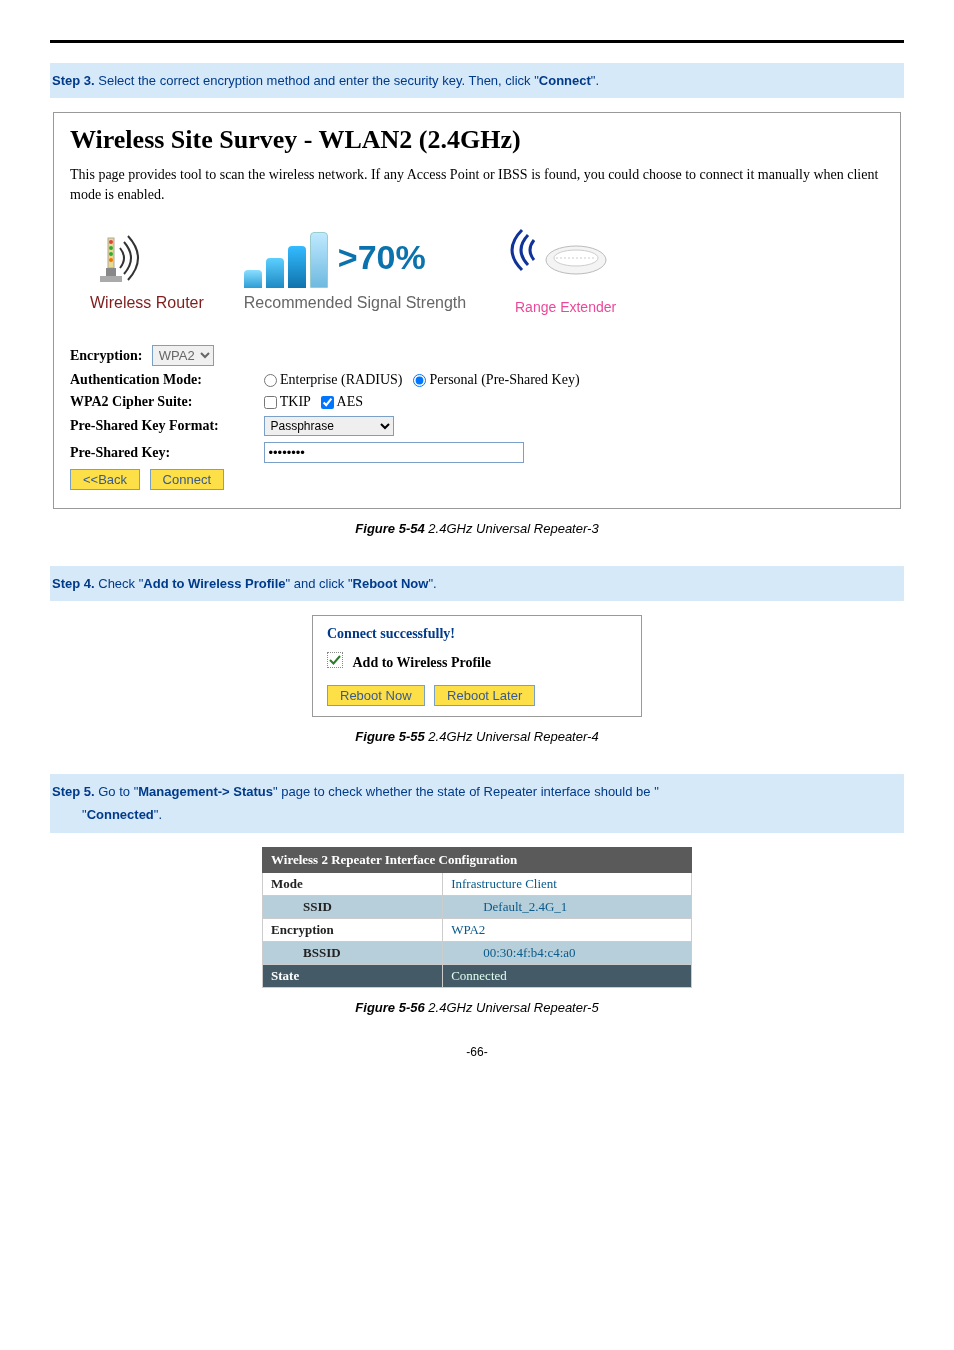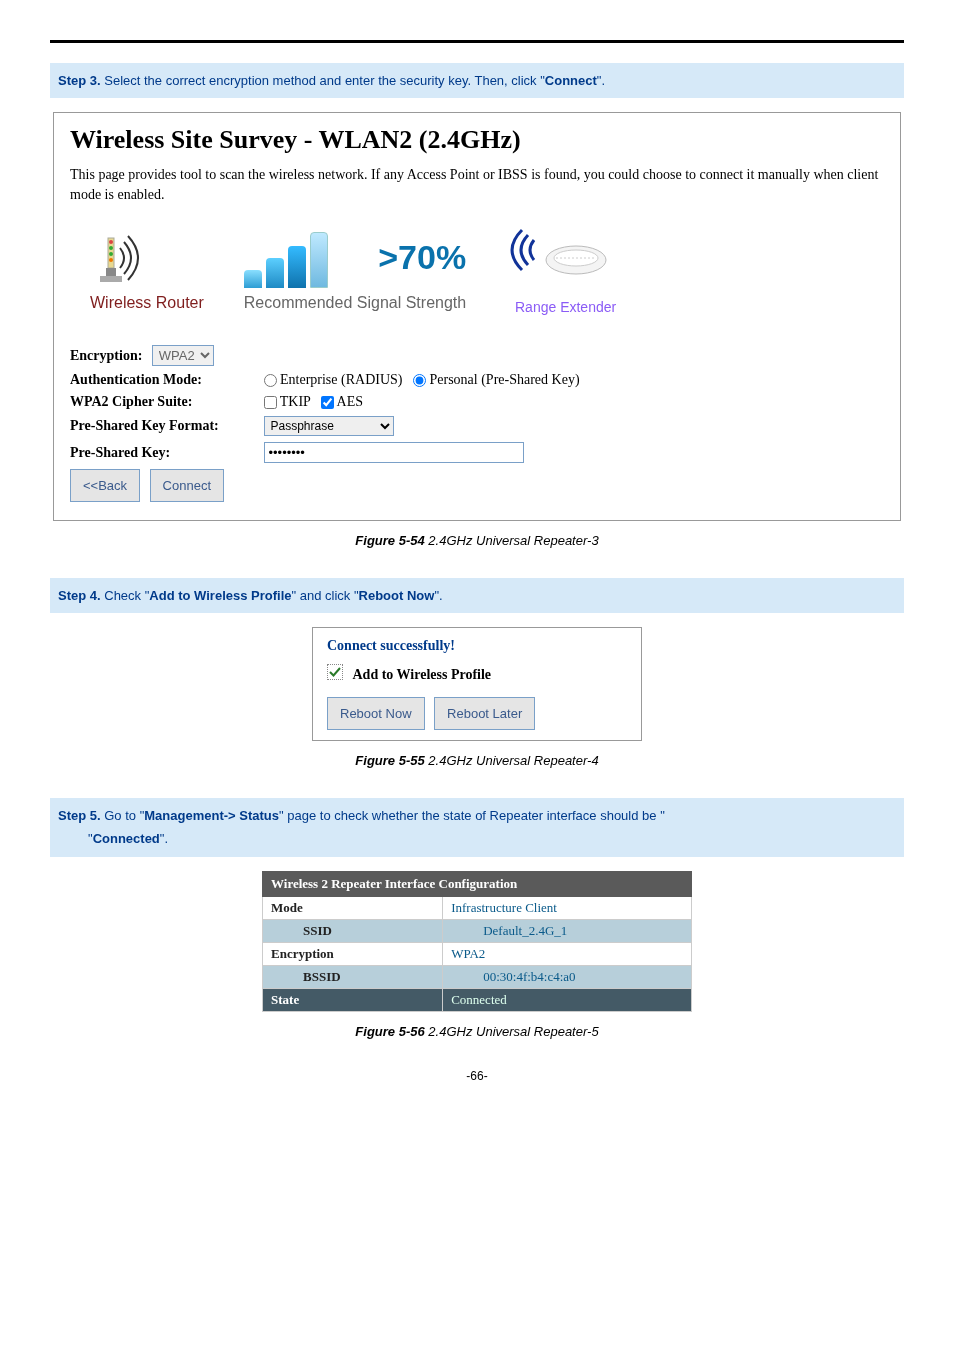--- a/index.html
+++ b/index.html
@@ -1,62 +1,62 @@
 <!DOCTYPE html>
 <html><head>
 <meta charset="utf-8">
 <style>
   * { box-sizing: border-box; margin: 0; padding: 0; }
   body { font-family: Arial, sans-serif; font-size: 13px; background: #fff; width: 954px; margin: 0 auto; color: #000; }
   .page { padding: 40px 50px; }
   .top-rule { border-top: 3px solid #000; margin-bottom: 20px; }
 
-  .step-box { background: #d6e9f8; padding: 6px 8px; margin: 14px 0; line-height: 1.8; }
+  .step-box { background: #d6e9f8; padding: 6px 2px; margin: 14px 0; line-height: 1.8; }
   .step-box .step-label { color: #003a8a; font-weight: bold; }
   .step-box .inline { color: #003a8a; }
   .step-box b { color: #003a8a; font-weight: bold; }
   .step-box .indent { margin-left: 30px; }
 
   .figure-caption { text-align: center; margin: 12px 0 30px; font-style: italic; }
   .figure-caption .fig-label { font-weight: bold; }
 
   .panel { border: 1px solid #999; margin: 10px 3px; padding: 12px 16px; font-family: "Times New Roman", serif; }
   .panel h2 { font-size: 26px; font-weight: bold; margin-bottom: 10px; font-family: "Times New Roman", serif; }
   .panel-desc { font-size: 14px; margin-bottom: 14px; line-height: 1.4; }
 
   .diagram { display: flex; align-items: center; gap: 40px; margin: 20px 0 30px; padding-left: 20px; }
   .router { text-align: center; color: #7f1d1d; font-family: Arial; font-size: 16px; }
   .router-icon { width: 60px; height: 60px; position: relative; margin-bottom: 6px; }
   .router-icon svg { width: 60px; height: 60px; }
 
   .signal-block { text-align: left; }
-  .signal-row { display: flex; align-items: center; gap: 10px; justify-content: space-between; }
+  .signal-row { display: flex; align-items: center; gap: 10px; }
   .bars { display: inline-flex; align-items: flex-end; gap: 4px; height: 60px; }
   .bar { width: 18px; border-radius: 4px 4px 0 0; }
   .bar.b1 { height: 18px; background: linear-gradient(180deg,#8adfff,#2d9dd4); }
   .bar.b2 { height: 30px; background: linear-gradient(180deg,#5ccfff,#1e8ac4); }
   .bar.b3 { height: 42px; background: linear-gradient(180deg,#34bbff,#0f72ac); }
   .bar.b4 { height: 56px; background: linear-gradient(180deg,#bfe9ff,#6fb9e0); border:1px solid #9cc; }
   .pct { font-size: 34px; color: #0a72ac; font-weight: bold; font-family: Arial; }
   .rec { color: #666; font-size: 16px; font-family: Arial; margin-top: 6px; }
 
   .extender { text-align: center; }
   .extender-icon { width: 110px; height: 70px; position: relative; }
   .extender-icon svg { width: 110px; height: 70px; }
-  .extender-label { color: #8b5cf6; font-family: Arial; font-size: 14px; margin-top: 4px; text-align: right; }
+  .extender-label { color: #ec4899; font-family: Arial; font-size: 14px; margin-top: 4px; text-align: right; }
 
   .form-row { margin: 6px 0; font-size: 14px; }
   .form-row .lbl { display: inline-block; width: 190px; font-weight: bold; }
   .form-row .lbl.bold { font-weight: bold; }
   select.enc { border: 1px solid #7aa0c8; background: #f0f0f0; color: #666; font-size: 13px; padding: 1px 2px; }
   select.dd { border: 1px solid #7aa0c8; font-size: 12px; padding: 1px 2px; width: 130px; }
   input.radio { vertical-align: middle; }
   input.cb { vertical-align: middle; }
   input.psk { border: 1px solid #7aa0c8; width: 260px; font-size: 13px; padding: 2px 4px; }
-  .btn { border: 1px solid #7aa0c8; background: #e5e5e5; color: #3a5a8c; padding: 8px 12px; font-size: 13px; margin-right: 6px; cursor: pointer; font-family: Arial; }
+  .btn { border: 1px solid #7aa0c8; background: #fde047; color: #3a5a8c; padding: 2px 12px; font-size: 13px; margin-right: 6px; cursor: pointer; font-family: Arial; }
 
   .success-box { border: 1px solid #999; width: 330px; margin: 10px auto; padding: 10px 14px; font-family: "Times New Roman", serif; font-size: 14px; }
   .success-title { color: #003a8a; font-weight: bold; margin-bottom: 10px; }
   .cb-dotted { border: 1px dotted #888; display: inline-flex; align-items: center; justify-content: center; width: 16px; height: 16px; }
   .cb-dotted svg { width: 12px; height: 12px; }
   .add-profile { font-weight: bold; margin-bottom: 14px; }
   .add-profile span.lab { margin-left: 6px; vertical-align: middle; }
 
   .status-table { border-collapse: collapse; width: 430px; margin: 10px auto; font-family: "Times New Roman", serif; font-size: 13px; }
   .status-table th { background: #5a5a5a; color: #fff; text-align: left; padding: 4px 8px; font-weight: bold; border:1px solid #5a5a5a;}

